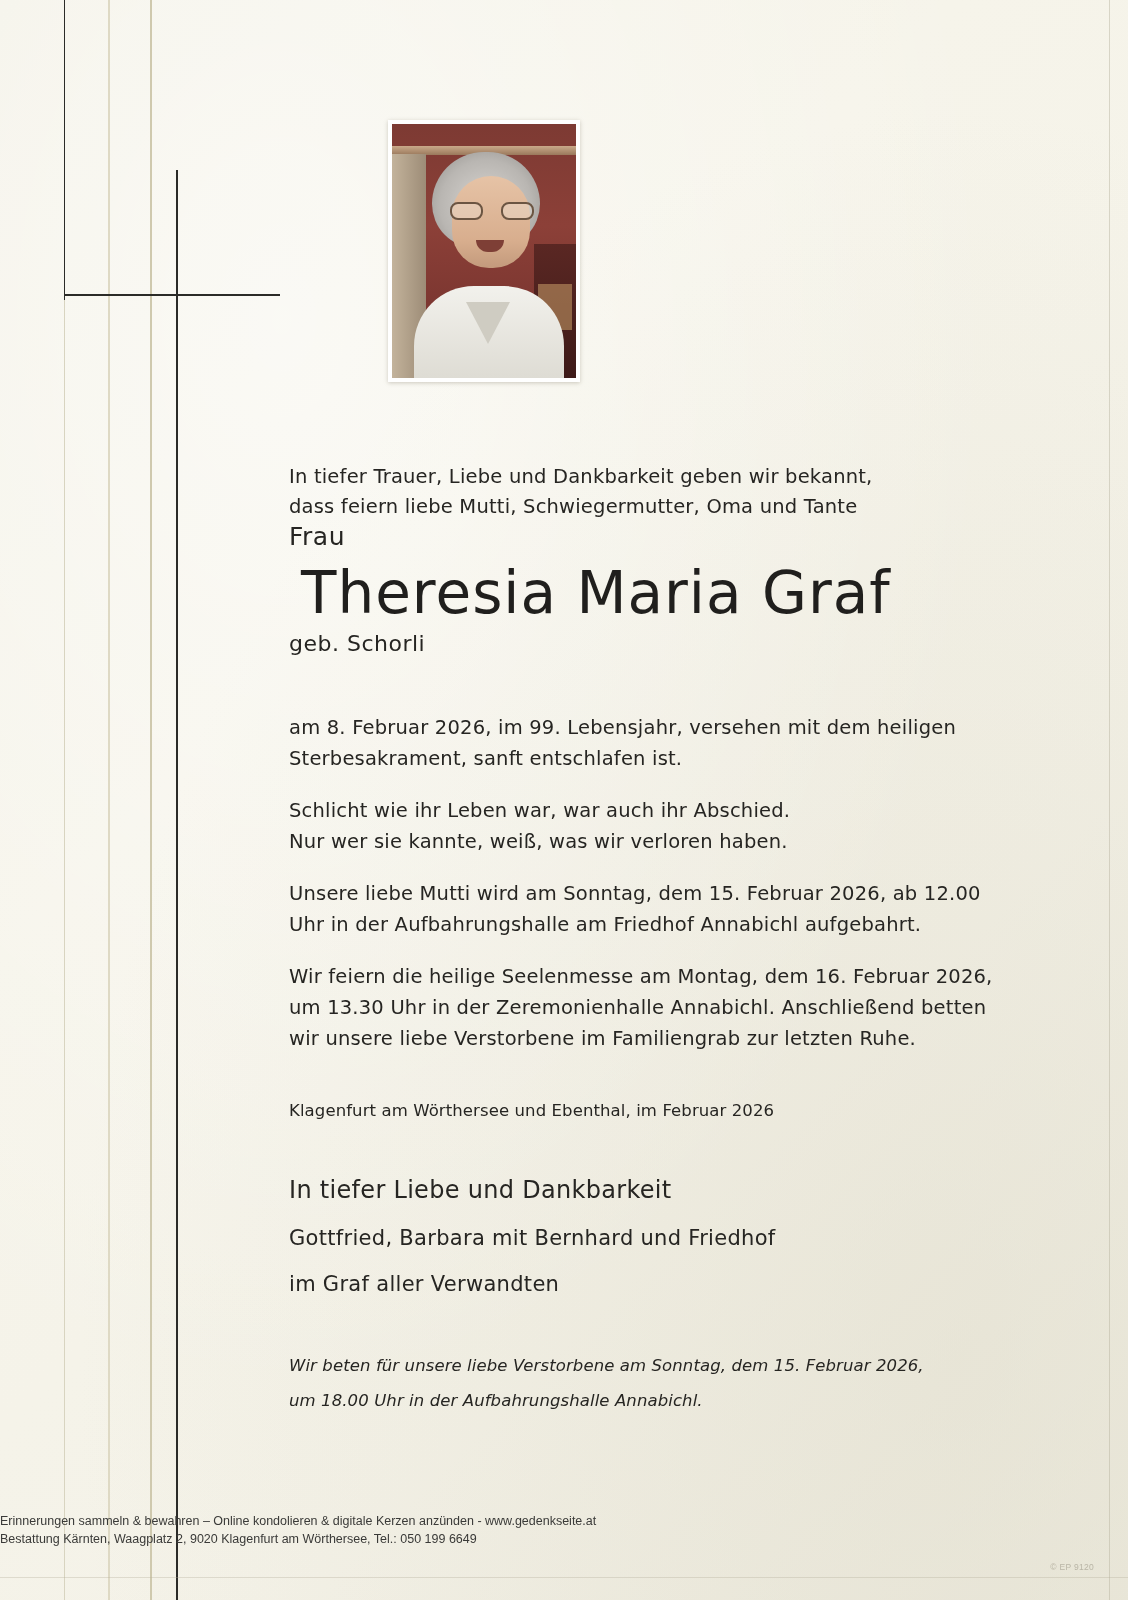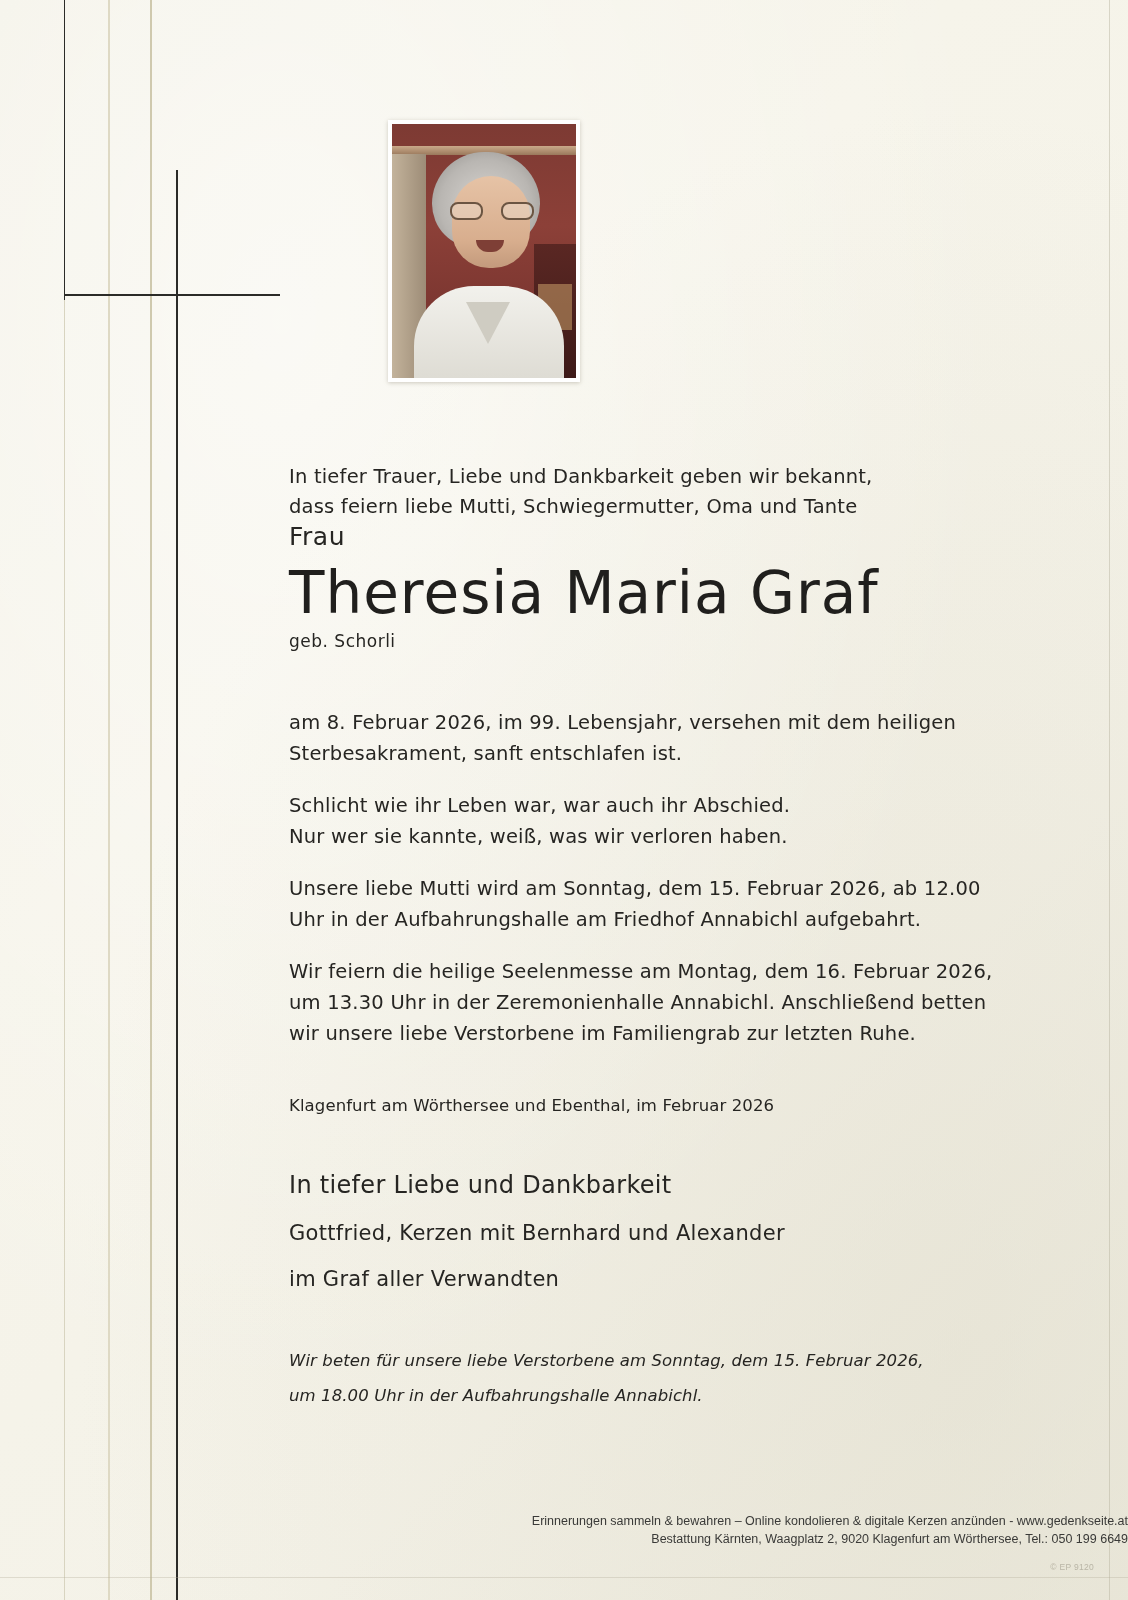--- a/index.html
+++ b/index.html
@@ -198,25 +198,26 @@
     letter-spacing: .5px;
   }
 
   .name {
     margin-top: 10px;
     font-size: 58px;
     line-height: 64px;
     letter-spacing: 1px;
     color: #201f1d;
     white-space: nowrap;
+    margin-left: 12px;
   }
 
   .maiden {
     margin-top: 6px;
-    font-size: 17px;
+    font-size: 22px;
     letter-spacing: .5px;
   }
 
   .para {
     margin-top: 21px;
     font-size: 19.5px;
     line-height: 31px;
     letter-spacing: .2px;
   }
 
@@ -251,21 +252,21 @@
     line-height: 35px;
     letter-spacing: .1px;
     font-style: italic;
   }
 
   .footer {
     position: absolute;
     left: 0;
     right: 0;
     top: 1512px;
-    text-align: right;
+    text-align: left;
     font-family: "Liberation Sans", sans-serif;
     font-size: 12.5px;
     line-height: 18px;
     color: #3a3a38;
   }
 
   .copyright {
     position: absolute;
     right: 34px;
     bottom: 28px;
@@ -326,21 +327,21 @@
 
     <div class="para first-para" style="white-space:pre-line;">am 8. Februar 2026, im 99. Lebensjahr, versehen mit dem heiligen Sterbesakrament, sanft entschlafen ist.</div>
     <div class="para" style="white-space:pre-line;">Schlicht wie ihr Leben war, war auch ihr Abschied.
 Nur wer sie kannte, weiß, was wir verloren haben.</div>
     <div class="para" style="white-space:pre-line;">Unsere liebe Mutti wird am Sonntag, dem 15. Februar 2026, ab 12.00 Uhr in der Aufbahrungshalle am Friedhof Annabichl aufgebahrt.</div>
     <div class="para" style="white-space:pre-line;">Wir feiern die heilige Seelenmesse am Montag, dem 16. Februar 2026, um 13.30 Uhr in der Zeremonienhalle Annabichl. Anschließend betten wir unsere liebe Verstorbene im Familiengrab zur letzten Ruhe.</div>
 
     <div class="place-date">Klagenfurt am Wörthersee und Ebenthal, im Februar 2026</div>
 
     <div class="closing-title">In tiefer Liebe und Dankbarkeit</div>
-    <div class="closing-names">Gottfried, Kerzen mit  Bernhard und Alexander</div>
+    <div class="closing-names">Gottfried, Barbara mit  Bernhard und Friedhof</div>
     <div class="closing-behalf">im Graf aller Verwandten</div>
 
     <div class="prayer" style="white-space:pre-line;">Wir beten für unsere liebe Verstorbene am Sonntag, dem 15. Februar 2026,
 um 18.00 Uhr in der Aufbahrungshalle Annabichl.</div>
   </div>
 
   <div class="footer">
     <div>Erinnerungen sammeln &amp; bewahren – Online kondolieren &amp; digitale Kerzen anzünden - www.gedenkseite.at</div>
     <div>Bestattung Kärnten, Waagplatz 2, 9020 Klagenfurt am Wörthersee, Tel.: 050 199 6649</div>
   </div>

